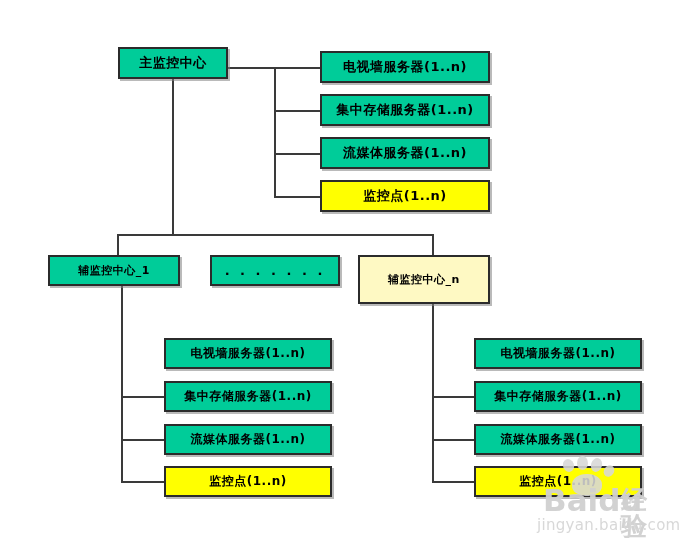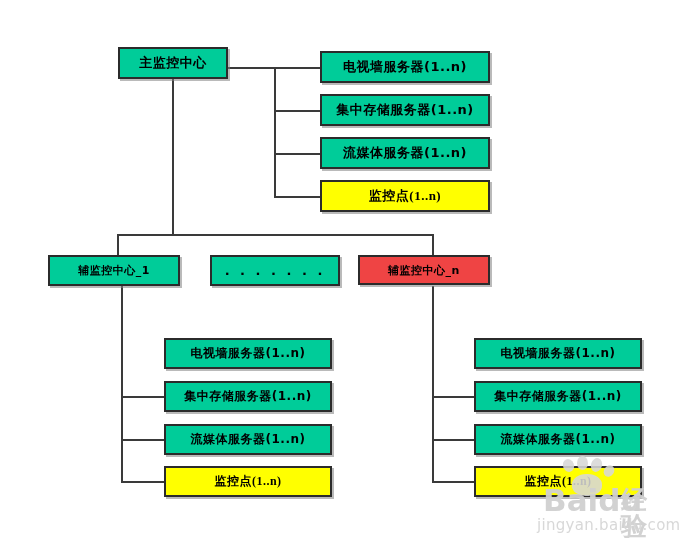--- a/index.html
+++ b/index.html
@@ -32,21 +32,21 @@
     align-items: center;
     justify-content: center;
     border: 2px solid #2b2b2b;
     background: #00cc99;
     color: #000000;
     font-weight: bold;
     letter-spacing: 0.5px;
     white-space: nowrap;
     box-shadow: 2px 2px 0 rgba(130,130,130,0.55);
   }
-  .node.yellow { background: #ffff00; font-family: Liberation Serif, serif; }
+  .node.yellow { background: #ffff00; }
   .node.lv1 { font-size: 13px; }
   .node.lv2 { font-size: 11px; }
   .node.leaf-top { font-size: 13px; }
   .node.leaf-sub { font-size: 12px; }
   .node.dots {
     font-size: 13px;
     letter-spacing: 3px;
     font-weight: bold;
   }
 
@@ -137,21 +137,21 @@
 
   <div class="node lv1" style="left: 118px; top: 47px; width: 110px; height: 32px; background: rgb(0, 204, 153);">主监控中心</div>
 
   <div class="node leaf-top" style="left: 320px; top: 51px; width: 170px; height: 32px; background: rgb(0, 204, 153);">电视墙服务器(1..n)</div>
   <div class="node leaf-top" style="left: 320px; top: 94px; width: 170px; height: 32px; background: rgb(0, 204, 153);">集中存储服务器(1..n)</div>
   <div class="node leaf-top" style="left: 320px; top: 137px; width: 170px; height: 32px; background: rgb(0, 204, 153);">流媒体服务器(1..n)</div>
   <div class="node leaf-top yellow" style="left: 320px; top: 180px; width: 170px; height: 32px; background: rgb(255, 255, 0);">监控点(1..n)</div>
 
   <div class="node lv2" style="left: 48px; top: 255px; width: 132px; height: 31px; background: rgb(0, 204, 153);">辅监控中心_1</div>
   <div class="node dots" style="left: 210px; top: 255px; width: 130px; height: 31px; background: rgb(0, 204, 153);">. . . . . . .</div>
-  <div class="node lv2" style="left: 358px; top: 255px; width: 132px; height: 30px; background: #ef4444;">辅监控中心_n</div>
+  <div class="node lv2" style="left: 358px; top: 255px; width: 132px; height: 49px; background: #fef9c3;">辅监控中心_n</div>
 
   <div class="node leaf-sub" style="left: 164px; top: 338px; width: 168px; height: 31px; background: rgb(0, 204, 153);">电视墙服务器(1..n)</div>
   <div class="node leaf-sub" style="left: 164px; top: 381px; width: 168px; height: 31px; background: rgb(0, 204, 153);">集中存储服务器(1..n)</div>
   <div class="node leaf-sub" style="left: 164px; top: 424px; width: 168px; height: 31px; background: rgb(0, 204, 153);">流媒体服务器(1..n)</div>
   <div class="node leaf-sub yellow" style="left: 164px; top: 466px; width: 168px; height: 31px; background: rgb(255, 255, 0);">监控点(1..n)</div>
 
   <div class="node leaf-sub" style="left: 474px; top: 338px; width: 168px; height: 31px; background: rgb(0, 204, 153);">电视墙服务器(1..n)</div>
   <div class="node leaf-sub" style="left: 474px; top: 381px; width: 168px; height: 31px; background: rgb(0, 204, 153);">集中存储服务器(1..n)</div>
   <div class="node leaf-sub" style="left: 474px; top: 424px; width: 168px; height: 31px; background: rgb(0, 204, 153);">流媒体服务器(1..n)</div>
   <div class="node leaf-sub yellow" style="left: 474px; top: 466px; width: 168px; height: 31px; background: rgb(255, 255, 0);">监控点(1..n)</div>

